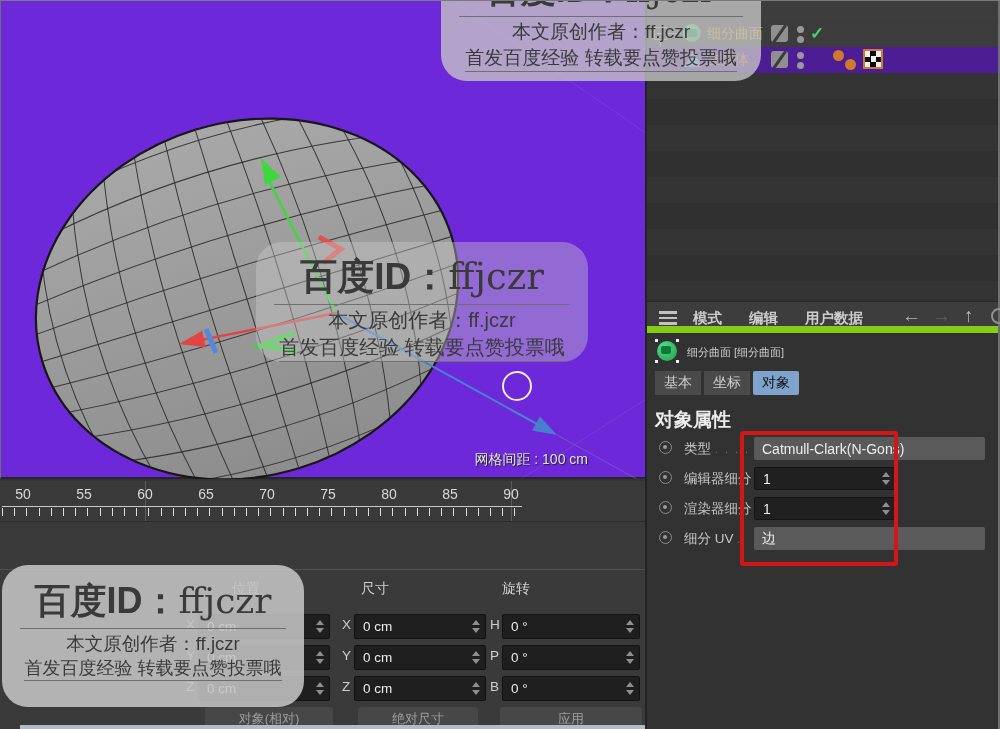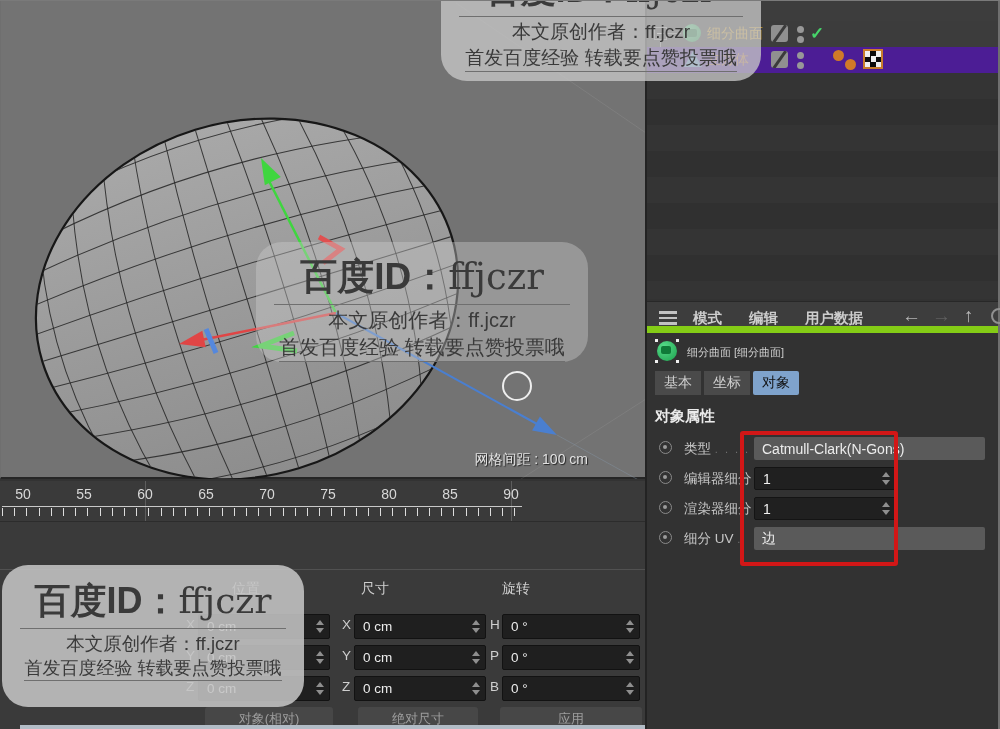--- a/index.html
+++ b/index.html
@@ -2,21 +2,21 @@
 <html><head>
 <meta charset="utf-8">
 <style>
   html,body{margin:0;padding:0;background:#222;}
   .page{position:relative;width:1000px;height:729px;background:#333;overflow:hidden;
         font-family:"Liberation Sans",sans-serif;user-select:none;
         border-top:1px solid #7a7a7a;box-sizing:border-box;}
   .nowrap{white-space:nowrap;}
 
   
-  .viewport{position:absolute;left:0;top:0;width:645px;height:478px;background:#737373;
+  .viewport{position:absolute;left:0;top:0;width:645px;height:478px;background:#6d28d9;
             border-left:1px solid #6f6f6f;border-bottom:2px solid #262626;box-sizing:border-box;}
   .grid-label{position:absolute;right:57px;bottom:8px;color:#e2e2e2;font-size:14px;
               text-shadow:1px 1px 1px #222;}
 
   
   .timeline{position:absolute;left:0;top:480px;width:645px;height:40px;background:#3a3a3a;}
   .tl-label{position:absolute;top:5px;transform:translateX(-50%);color:#d8d8d8;font-size:14px;}
   .tl-line{position:absolute;left:2px;top:25px;width:520px;height:1px;background:#c9c9c9;}
   .tl-ticks{position:absolute;left:2px;top:27px;width:520px;height:8px;
             background:repeating-linear-gradient(90deg,#dedede 0 1px,transparent 1px 12.2px);}
@@ -78,21 +78,21 @@
   .menu-item{position:absolute;top:7px;color:#cdcdcd;font-size:14.5px;cursor:pointer;}
   .nav-arrow{position:absolute;top:3px;font-size:19px;cursor:pointer;}
   .burger{position:absolute;left:12px;top:9px;width:18px;}
   .burger div{height:2.5px;background:#c2c2c2;margin-bottom:3px;}
   .obj-icon{position:absolute;left:10px;top:340px;width:20px;height:20px;}
   .corner-dot{position:absolute;width:3px;height:3px;background:#f0f0f0;}
   .obj-title{position:absolute;left:40px;top:344px;color:#cfcfcf;font-size:11px;white-space:nowrap;}
   .tabs{position:absolute;left:8px;top:370px;display:flex;gap:3px;text-align:center;}
   .tab{padding:3px 9px;font-size:14px;background:#4a4a4a;color:#d0d0d0;cursor:pointer;}
   .tab.active{background:#7fa3cc;color:#101010;border-radius:2px;}
-  .section-title{position:absolute;left:8px;top:406px;font-size:15px;font-weight:bold;color:#ebebeb;}
+  .section-title{position:absolute;left:8px;top:406px;font-size:19px;font-weight:bold;color:#ebebeb;}
   .prop-row{position:absolute;left:0;width:100%;height:24px;}
   .kf-circle{position:absolute;left:12px;top:4px;width:13px;height:13px;border:1.5px solid #8a8a8a;
              border-radius:50%;box-sizing:border-box;}
   .kf-circle::after{content:"";position:absolute;left:3px;top:3px;width:4px;height:4px;
                     border-radius:50%;background:#9a9a9a;}
   .prop-label{position:absolute;left:37px;top:3px;font-size:13.5px;color:#c6c6c6;white-space:nowrap;}
   .prop-dots{color:#707070;font-size:11px;letter-spacing:2px;}
   .dropfield{position:absolute;left:107px;top:0;height:23px;background:#5a5a5a;border-radius:2px;
              color:#ececec;font-size:14px;display:flex;align-items:center;padding-left:8px;
              box-sizing:border-box;cursor:pointer;}

